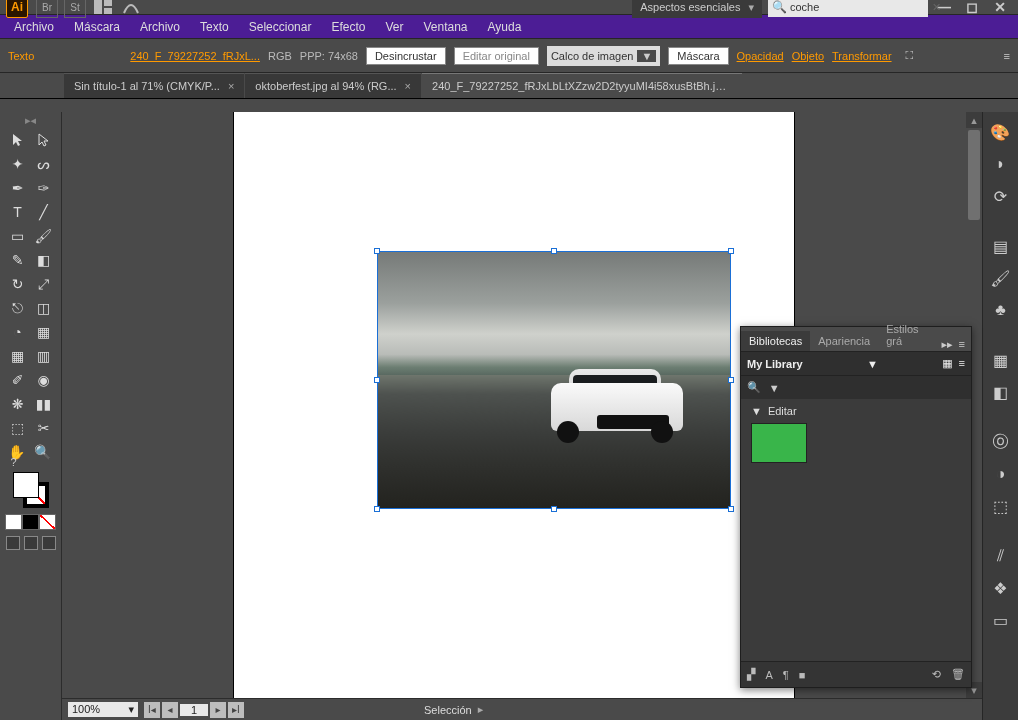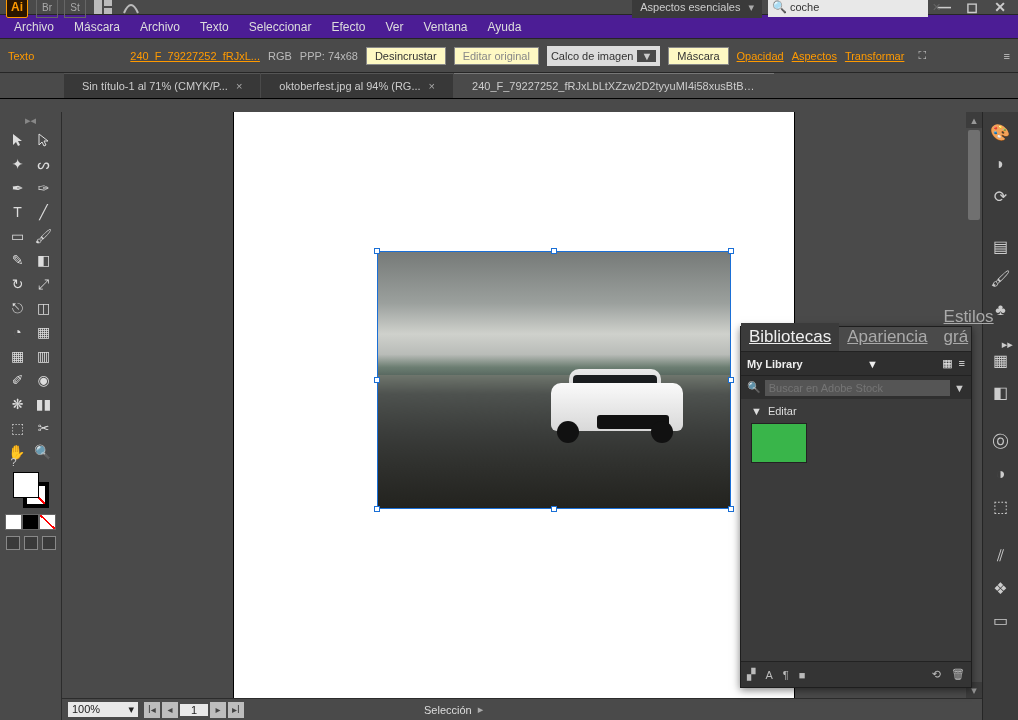--- a/index.html
+++ b/index.html
@@ -16,27 +16,27 @@
 .titlebar .search .clr { color:#666; font-size:11px; cursor:pointer;}
 .titlebar .winbtn { width:24px; height:22px; display:flex; align-items:center; justify-content:center; font-weight:bold; margin-left:4px; font-size:14px;}
 
 .menubar { height:24px; background:#4c1d95; display:flex; align-items:center; padding:0 4px; border-bottom:1px solid #262626;}
 .menubar .mi { padding:0 10px; color:#ddd; font-size:12px; height:100%; display:flex; align-items:center;}
 
 .controlbar { height:34px; background:#4a4a4a; display:flex; align-items:center; padding:0 8px; border-bottom:1px solid #262626; font-size:11px; gap:8px;}
 .controlbar .lbl-orange { color:#ff9a00;}
 .controlbar .link-orange { color:#ff9a00; text-decoration:underline;}
 .controlbar .lbl-grey { color:#bbb;}
-.controlbar .btn { background:#fef9c3; color:#333; border:1px solid #888; padding:2px 8px; font-size:11px;}
+.controlbar .btn { background:#ffffff; color:#333; border:1px solid #888; padding:2px 8px; font-size:11px;}
 .controlbar .btn.disabled { color:#888; }
 .controlbar .dd { display:flex; align-items:center; background:#dcdcdc; height:20px; color:#333; padding:0 4px;}
 .controlbar .dd .caret { background:#4a4a4a; color:#ccc; margin-left:4px; padding:0 4px;}
 
 .doctabs { height:26px; background:#4a4a4a; display:flex; align-items:flex-end; padding:0 0 0 64px; border-bottom:1px solid #000;}
-.doctabs .tab { height:25px; background:#383838; color:#ccc; display:flex; align-items:center; padding:0 18px; margin-right:1px; font-size:11px; border-top:1px solid #555; max-width:320px;}
+.doctabs .tab { height:25px; background:#383838; color:#ccc; display:flex; align-items:center; padding:0 10px; margin-right:1px; font-size:11px; border-top:1px solid #555; max-width:320px;}
 .doctabs .tab.active { background:#4a4a4a; border-top:1px solid #777;}
 .doctabs .tab .close { margin-left:8px; color:#aaa;}
 
 .workarea { position:absolute; top:112px; bottom:0; left:0; right:0; display:flex; }
 .tools-left { width:62px; background:#4a4a4a; border-right:1px solid #2c2c2c; display:flex; flex-direction:column; align-items:center; padding-top:4px;}
 .tool-grip { width:50px; height:8px; margin-bottom:4px; display:flex; align-items:center; justify-content:center; color:#888;}
 .tool-row { display:flex; }
 .tool { width:26px; height:24px; display:flex; align-items:center; justify-content:center; color:#ddd; font-size:14px; position:relative;}
 .toolswatch { width:40px; height:40px; position:relative; margin-top:6px;}
 .toolswatch .fill { position:absolute; width:26px; height:26px; background:#fff; border:1px solid #000; left:2px; top:2px;}
@@ -85,21 +85,21 @@
 .statusbar .nav .page { width:28px; background:#e8e8e8; color:#222; text-align:center;}
 .statusbar .sel { margin-left:180px;}
 
 .panels-right { width:36px; background:#3c3c3c; display:flex; flex-direction:column; align-items:center; padding-top:8px; gap:8px; border-left:1px solid #262626;}
 .panels-right .picon{ width:24px;height:24px; display:flex; align-items:center; justify-content:center; color:#ccc; font-size:16px;}
 .panels-right .sep { height:10px;}
 
 
 .panel-lib { position:absolute; top:326px; left:740px; width:232px; height:362px; background:#3b3b3b; border:1px solid #1e1e1e; box-shadow:0 2px 8px rgba(0,0,0,.5); display:flex; flex-direction:column;}
 .panel-lib .tabs { height:24px; display:flex; background:#4a4a4a; align-items:flex-end; }
-.panel-lib .tabs .pt { padding:4px 8px; color:#aaa; font-size:17px;text-decoration:underline;}
+.panel-lib .tabs .pt { padding:4px 8px; color:#aaa; font-size:11px;}
 .panel-lib .tabs .pt.active { background:#3b3b3b; color:#eee;}
 .panel-lib .tabs .ctrls { margin-left:auto; display:flex; gap:6px; padding-right:6px; color:#ccc;}
 .panel-lib .row { height:24px; display:flex; align-items:center; background:#2f2f2f; padding:0 6px; color:#eee; border-top:1px solid #222;}
 .panel-lib .row.search input { flex:1; background:#555; border:none; color:#ccc; font-size:11px; padding:2px 4px; outline:none;}
 .panel-lib .row.search .mag{color:#6fb7ff; margin-right:4px;}
 .panel-lib .row.search .dd{ margin-left:4px; color:#ccc;}
 .panel-lib .row .caret { margin-left:auto;}
 .panel-lib .row .vicons { margin-left:auto; display:flex; gap:6px;}
 .panel-lib .section { padding:6px 10px; color:#ddd;}
 .panel-lib .section .hdr { display:flex; align-items:center; gap:6px; margin-bottom:6px;}
@@ -162,21 +162,21 @@
   <span class="lbl-grey">RGB</span>
   <span class="lbl-grey">PPP: 74x68</span>
   <button class="btn">Desincrustar</button>
   <button class="btn disabled">Editar original</button>
   <div class="dd">
       <span>Calco de imagen</span>
       <span class="caret">▼</span>
     </div>
   <button class="btn">Máscara</button>
   <span class="lbl-orange" style="text-decoration:underline">Opacidad</span>
-  <span class="lbl-orange" style="text-decoration:underline">Aspectos</span>
+  <span class="lbl-orange" style="text-decoration:underline">Objeto</span>
   <span class="lbl-orange" style="text-decoration:underline">Transformar</span>
   <span style="color:#ccc;margin-left:6px">⛶</span>
   <span style="flex:1"></span>
   <span style="color:#ccc">≡</span>
 </div>
 
 <div class="doctabs">
   <div class="tab">
       <span>Sin título-1 al 71% (CMYK/P...</span>
       <span class="close">×</span>
@@ -359,21 +359,20 @@
   <div class="row">
     <b>My Library</b>
     <span class="caret">▼</span>
     <div class="vicons">
         <span>▦</span>
         <span>≡</span>
       </div>
   </div>
   <div class="row search">
     <span class="mag">🔍</span>
-    <input placeholder="Buscar en Adobe Stock" style="">
     <span class="dd">▼</span>
   </div>
   <div class="section">
     <div class="hdr">
         <span>▼</span>
         <span>Editar</span>
       </div>
     <div class="swatch"></div>
   </div>
   <div class="footer">

